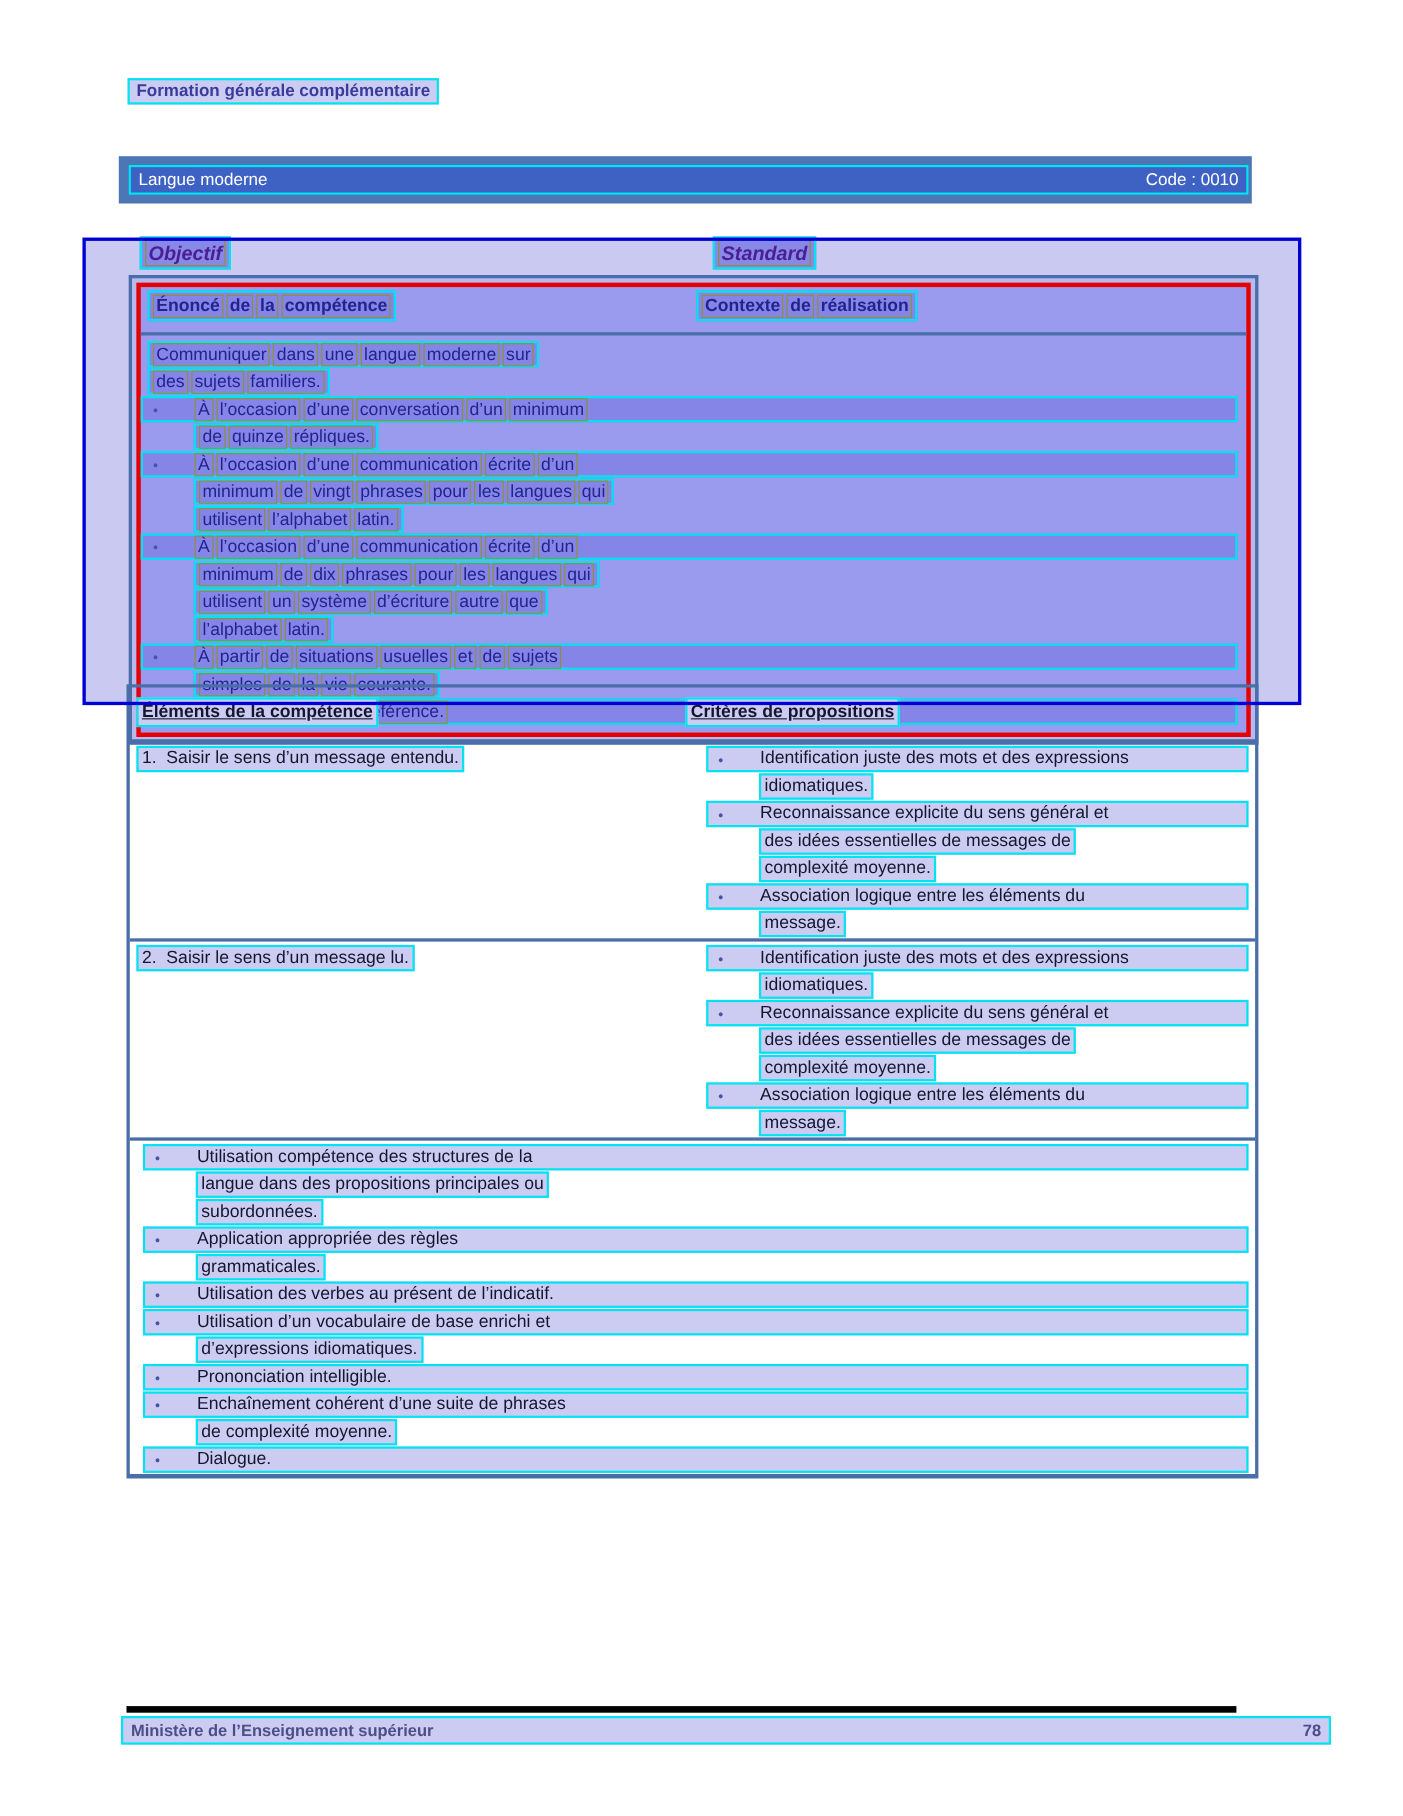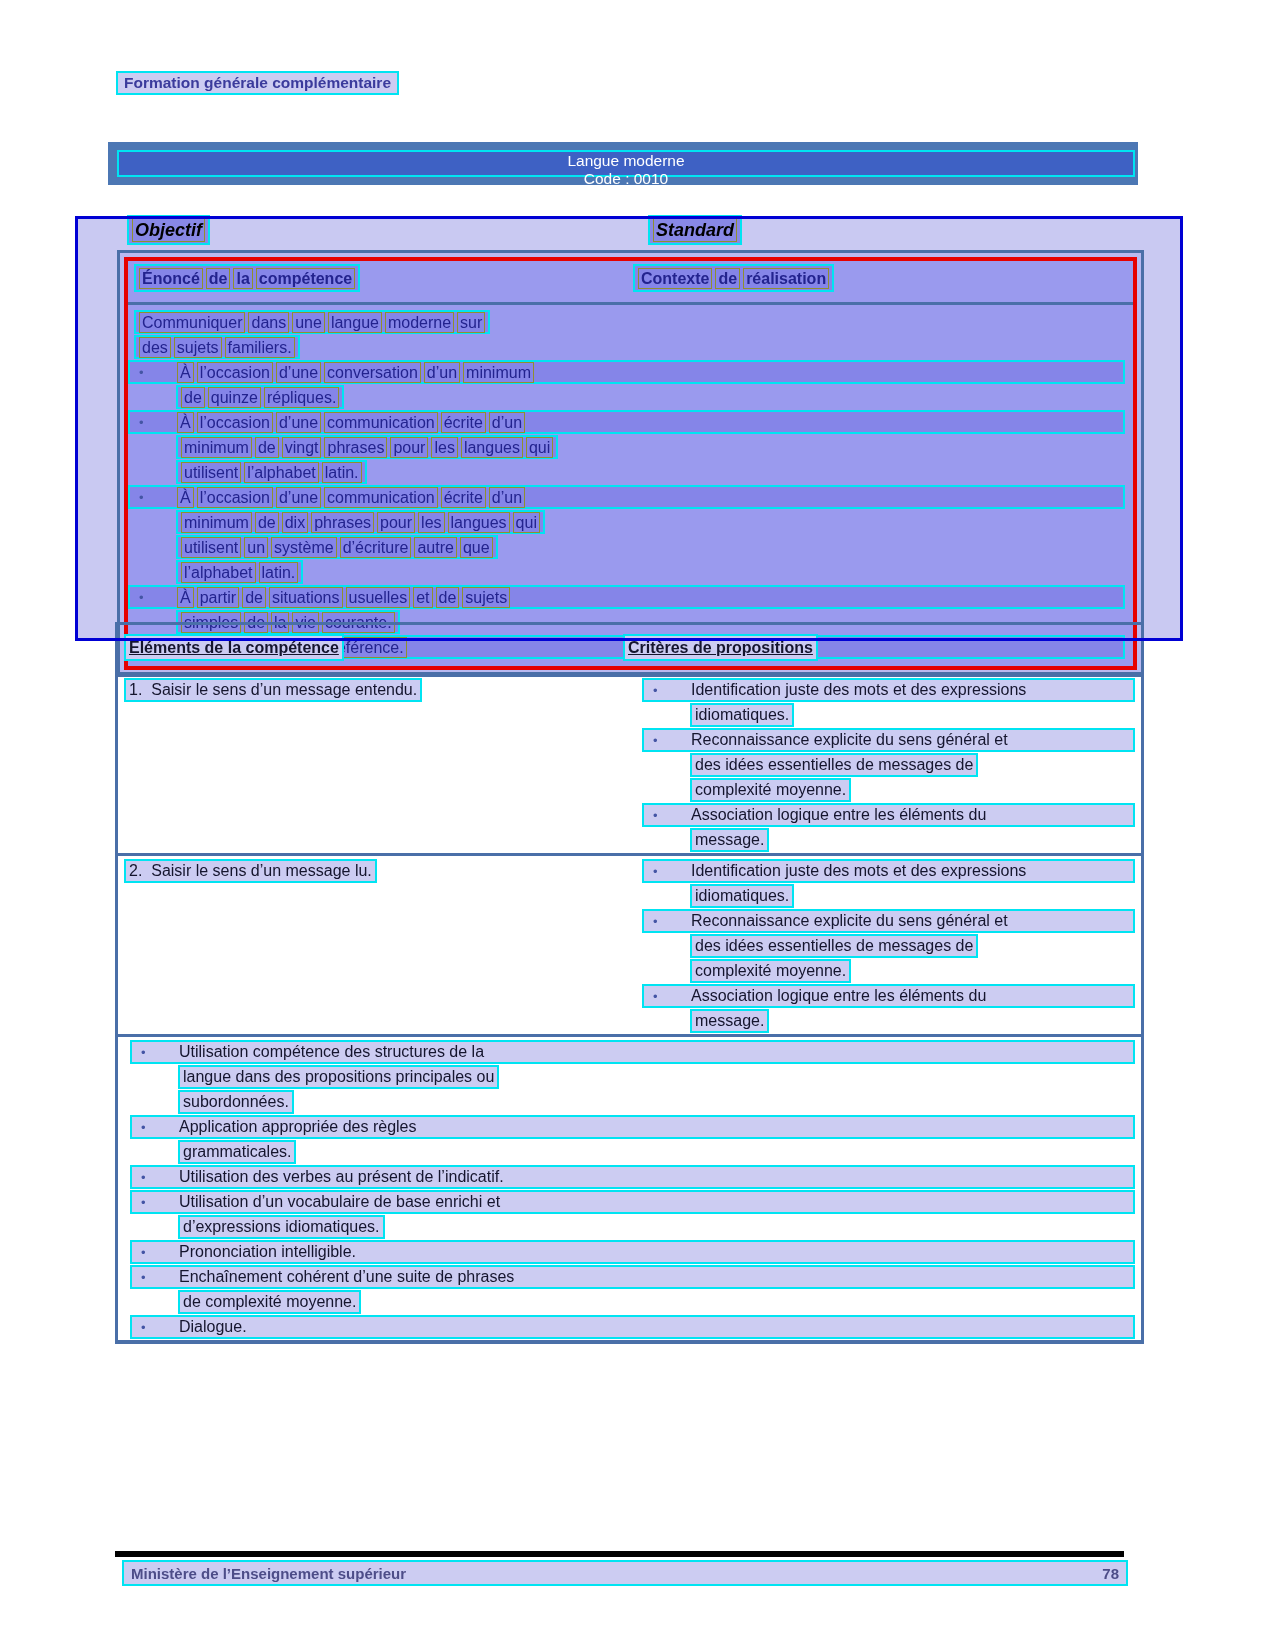--- a/index.html
+++ b/index.html
@@ -26,28 +26,28 @@
   .ltext.words{display:flex;gap:3px;}
   .w{border:1px solid var(--olive);padding:0 2px;display:inline-block;line-height:19px;}
   .bullet{width:38px;padding-left:6px;color:var(--bullet);font-size:13px;flex:none;}
   
   .top-label{left:116px;top:71px;background:var(--lav);border:2px solid var(--cyan);
     padding:1px 6px;font-size:15.5px;font-weight:700;color:#3b3b9c;}
   
   .bar{left:108px;top:142px;width:1030px;height:43px;background:var(--steel);}
   .bar-line{position:absolute;left:9px;top:8px;right:3px;height:27px;background:var(--royal);
     border:2px solid var(--cyan);box-sizing:border-box;display:flex;align-items:center;
-    justify-content:space-between;padding:0 7px;color:#ffffff;font-size:15.5px;flex-direction:column;}
+    justify-content:space-between;padding:0 7px;color:#ffffff;font-size:15.5px;}
   
   .ovl-bg{left:75px;top:216px;width:1108px;height:425px;background:var(--ovlbg);z-index:0;}
   .ovl-bd{left:75px;top:216px;width:1108px;height:425px;border:3px solid var(--ovlbd);
     box-sizing:border-box;z-index:6;pointer-events:none;background:transparent;}
   .content{position:absolute;inset:0;z-index:1;}
   .sec-label{top:215px;background:#8888e6;border:2px solid var(--cyan);padding:1px 3px;
-    font-size:18px;font-weight:700;font-style:italic;color:#000000;display:flex;}
+    font-size:18px;font-weight:700;font-style:italic;color:#4c1d95;display:flex;}
   .sec-label .w{line-height:22px;}
   
   .tbl1{left:117px;top:250px;width:1027px;border:3px solid #4a6fa8;box-sizing:border-box;background:#b9b9f0;}
   .tbl1-in{border:4px solid var(--red);margin:4px;background:var(--t1bg);padding:0 0 6px 0;}
   .t1head{display:flex;padding:3px 6px 9px 6px;border-bottom:3px solid #4a6fa8;}
   .t1head .line{font-weight:700;height:28px;}
   .hl{width:499px;flex:none;}
   .t1body{display:flex;padding-top:5px;flex-direction:column;}
   .t1left{width:505px;flex:none;padding-left:6px;box-sizing:border-box;}
   .t1right{flex:1;padding-right:8px;}
@@ -58,21 +58,21 @@
   .t2head .line{font-weight:700;height:27px;background:var(--lav);color:var(--ink);text-decoration:underline;}
   .row{display:flex;border-bottom:3px solid #4a6fa8;padding-top:3px;}
   .row:last-child{border-bottom:none;}
   .rleft{width:512px;flex:none;padding-left:6px;box-sizing:border-box;}
   .rleft .line + .line{margin-left:26px;}
   .rright{flex:1;padding-left:12px;padding-right:6px;}
   .r1{min-height:170px;box-sizing:border-box;} .r2{min-height:174px;box-sizing:border-box;}
   .r3{min-height:302px;box-sizing:border-box;}
   
   .foot-bar{left:115px;top:1551px;width:1009px;height:6px;background:#000000;}
-  .foot-line{left:122px;top:1560px;width:1006px;height:26px;background:var(--lav);
+  .foot-line{left:110px;top:1560px;width:1100px;height:26px;background:var(--lav);
     border:2px solid var(--cyan);box-sizing:border-box;display:flex;align-items:center;
     justify-content:space-between;padding:0 7px;color:var(--slate);font-size:15px;font-weight:700;}
 </style>
 </head>
 <body>
 
 <div class="abs top-label">Formation générale complémentaire</div>
 
 <div class="abs bar">
   <div class="bar-line">

